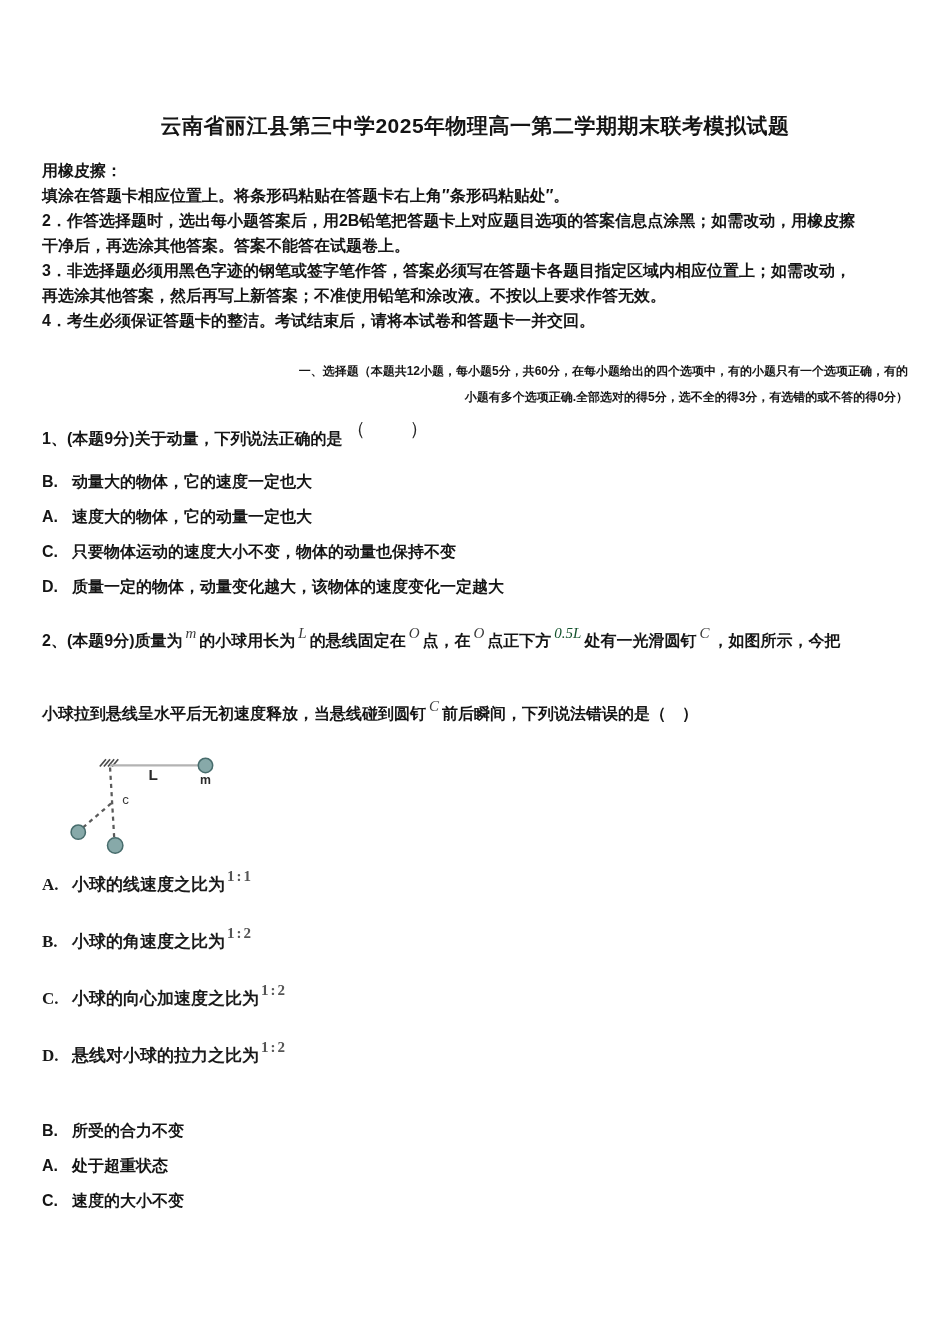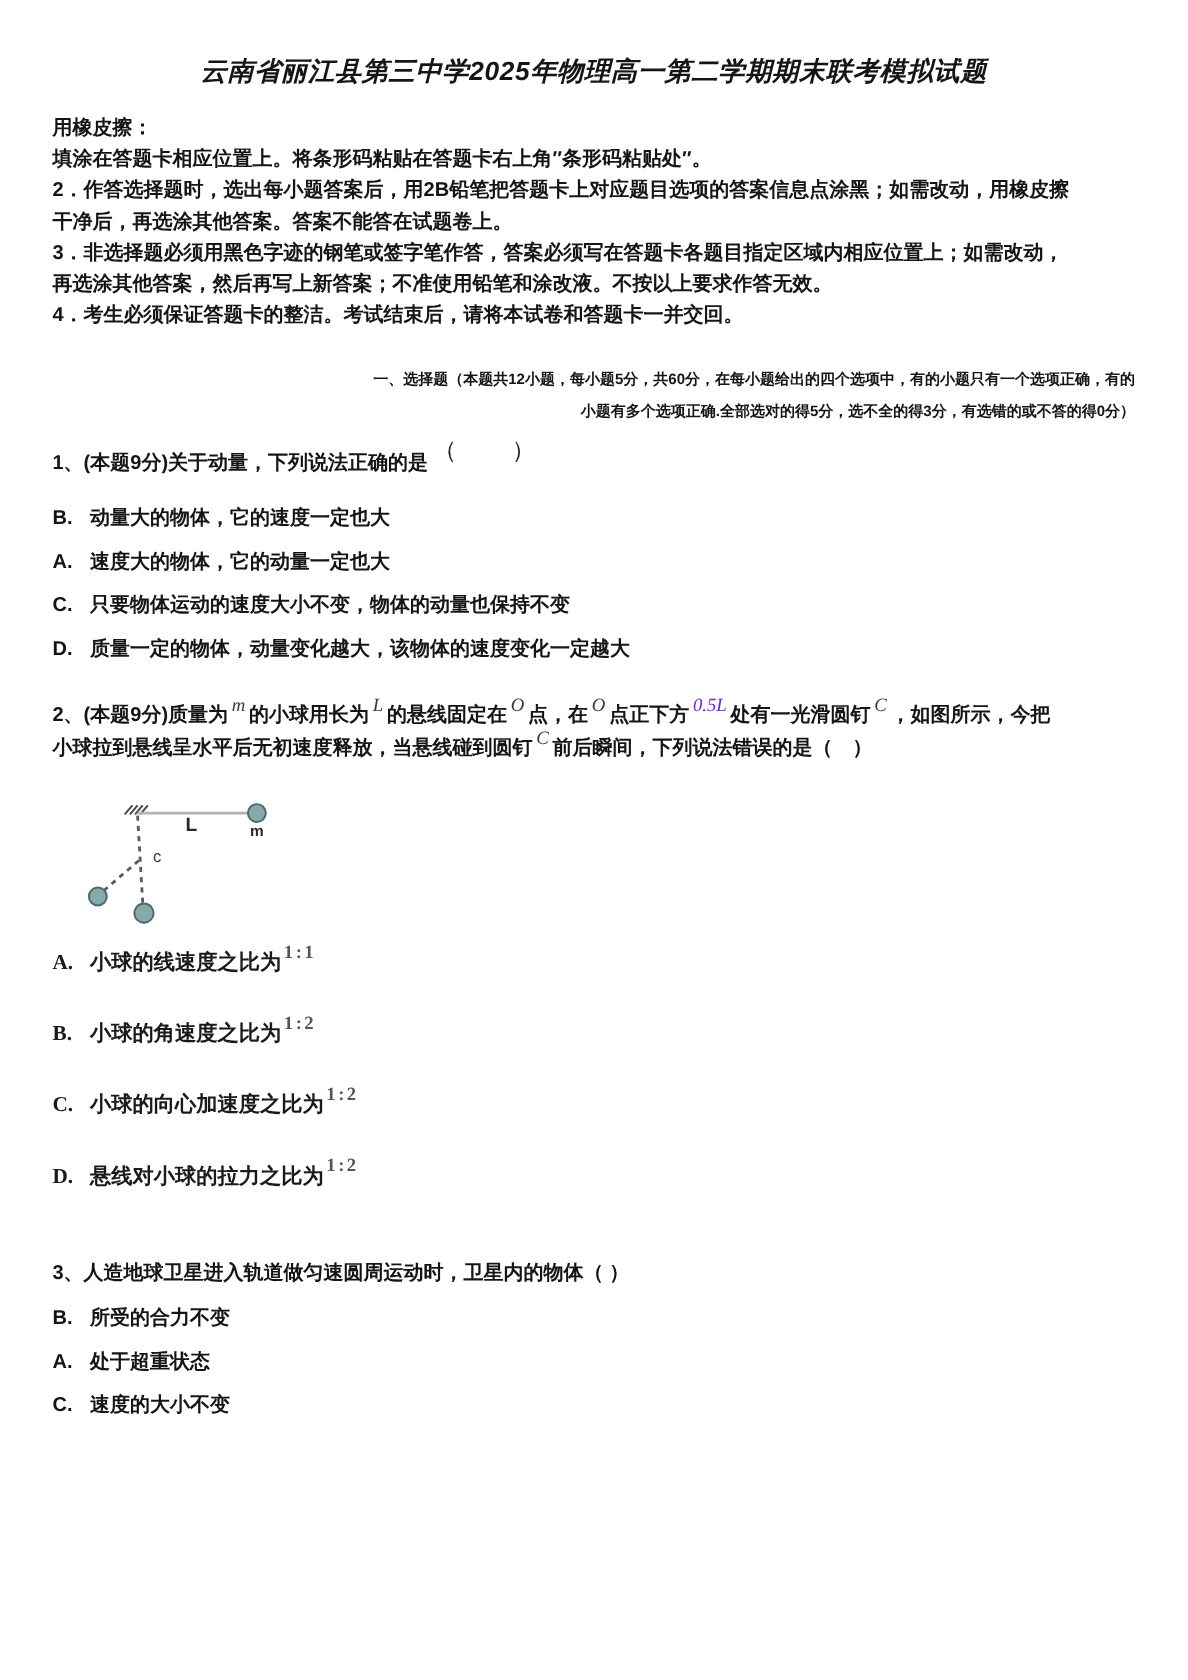--- a/index.html
+++ b/index.html
@@ -6,24 +6,24 @@
   html,body { background:#ffffff; }
   body {
     width:950px; height:1344px; overflow:hidden;
     color:#151515;
     font-family:"Liberation Sans","DejaVu Sans",sans-serif;
   }
   .page { padding:0 42px; }
   .line { white-space:nowrap; }
 
   .title {
-    padding-top:44px;
+    padding-top:112px;
     text-align:center;
     font-size:21px; line-height:28px;
-    font-weight:700; letter-spacing:0.5px;font-style:italic;
+    font-weight:700; letter-spacing:0.5px;
   }
 
   .notice { margin-top:18px; font-size:16px; font-weight:600; }
   .notice .line { line-height:25px; }
 
   .sec-header { margin-top:26px; font-size:12px; font-weight:700;text-align:right; }
   .sec-header .line { line-height:25.5px; }
 
   .stem { font-size:16px; font-weight:600; line-height:26px; white-space:nowrap; }
 
@@ -32,21 +32,21 @@
     font-weight:400; font-size:19px; color:#222;
     position:relative; top:-9px; letter-spacing:2px; margin-left:4px;
   }
 
   
   .var {
     font-family:"Liberation Serif","DejaVu Serif",serif;
     font-style:italic; font-weight:400; font-size:15px; color:#3a3a3a;
     position:relative; top:-8px; margin:0 3px;
   }
-  .var.gray { color:#6d28d9; }
+  .var.gray { color:#14532d; }
 
   .opts { margin-top:20px; }
   .opt-row { height:35px; font-size:16px; font-weight:600; white-space:nowrap; }
   .opt-label { display:inline-block; min-width:30px; font-weight:700; }
 
   
   .opts-serif { margin-top:8px; }
   .opts-serif .opt-row {
     height:57px;
     font-family:"Liberation Serif","DejaVu Serif",serif;
@@ -54,21 +54,21 @@
   }
   .opts-serif .opt-label { font-weight:700; font-size:17px; }
   .ratio {
     font-family:"Liberation Serif","DejaVu Serif",serif;
     font-weight:700; font-size:15px; color:#555;
     position:relative; top:-9px; letter-spacing:2px; margin-left:2px;
   }
 
   .q2 { margin-top:4px; }
   .q2-line1 { padding-top:12px; }
-  .q2-line2 { }
+  .q2-line2 { margin-top:47px; }
 
   .figure-wrap { margin-top:20px; margin-left:0; width:210px; height:118px; }
 
   .q3 { margin-top:20px; }
   .q3 .opts { margin-top:12px; }
 </style>
 </head>
 <body>
 
 <div class="page">
@@ -146,21 +146,20 @@
       <div class="opt-row">
         <span class="opt-label">C.</span><span>小球的向心加速度之比为</span><span class="ratio">1:2</span>
       </div>
       <div class="opt-row">
         <span class="opt-label">D.</span><span>悬线对小球的拉力之比为</span><span class="ratio">1:2</span>
       </div>
     </div>
   </div>
 
   <div class="q3">
-    <p class="stem">3、人造地球卫星进入轨道做匀速圆周运动时，卫星内的物体（ ）</p>
     <div class="opts">
       <div class="opt-row">
         <span class="opt-label">B.</span><span>所受的合力不变</span>
       </div>
       <div class="opt-row">
         <span class="opt-label">A.</span><span>处于超重状态</span>
       </div>
       <div class="opt-row">
         <span class="opt-label">C.</span><span>速度的大小不变</span>
       </div>

